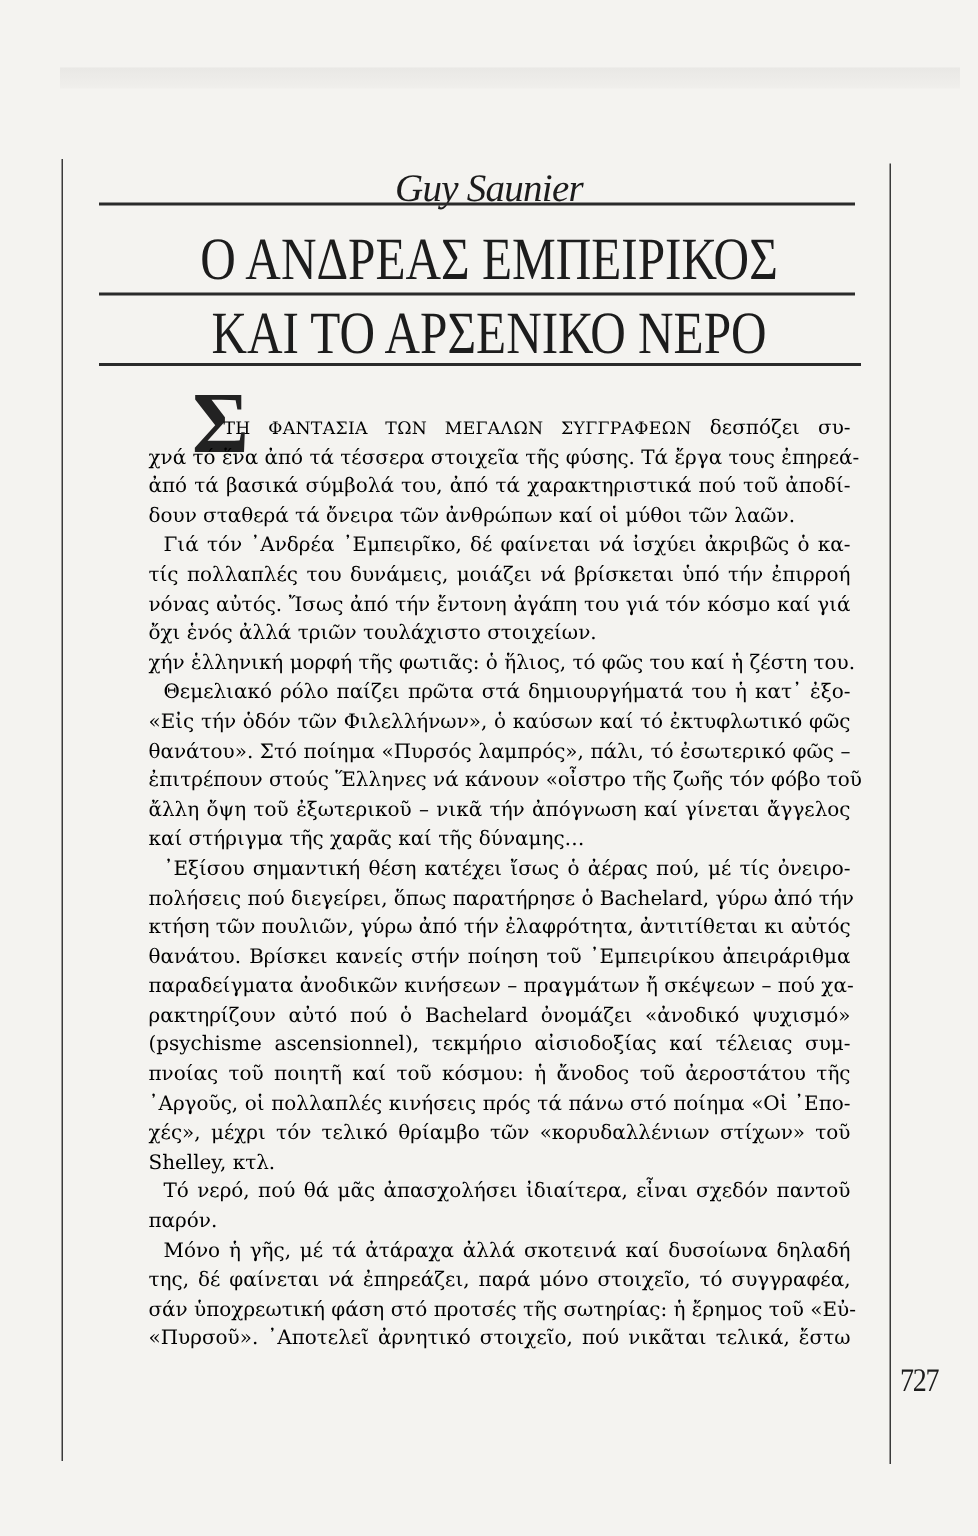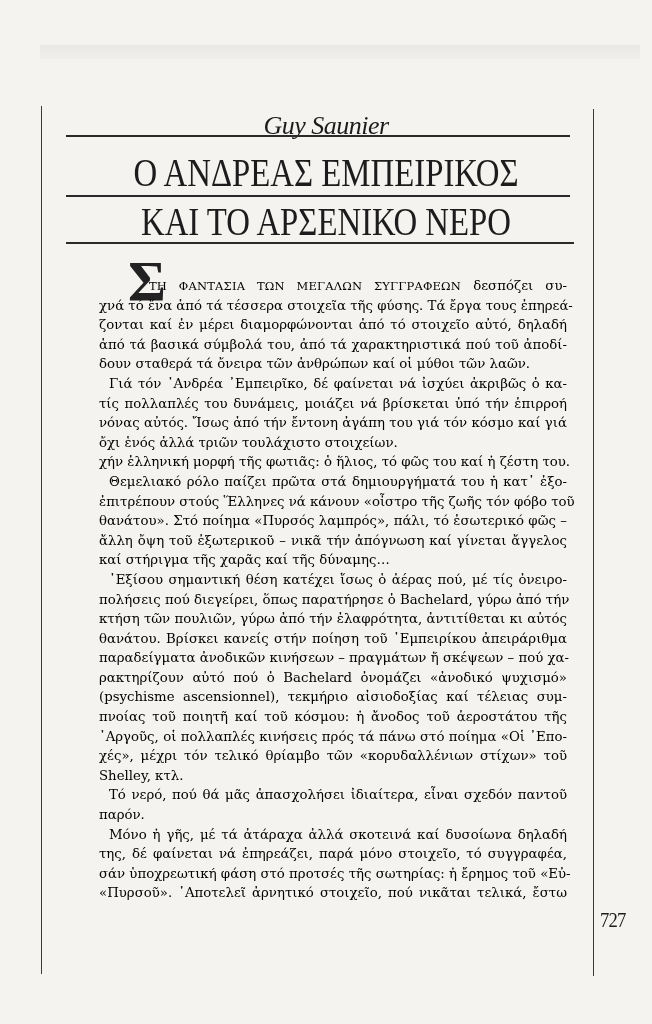--- a/index.html
+++ b/index.html
@@ -68,31 +68,31 @@
   <div class="title t1">Ο ΑΝΔΡΕΑΣ ΕΜΠΕΙΡΙΚΟΣ</div>
   <div class="rule r2"></div>
   <div class="title t2">ΚΑΙ ΤΟ ΑΡΣΕΝΙΚΟ ΝΕΡΟ</div>
   <div class="rule r3"></div>
 
   <div class="dropcap">Σ</div>
 
   <div class="body-text">
     <span class="line first"><span class="caps">ΤΗ ΦΑΝΤΑΣΙΑ ΤΩΝ ΜΕΓΑΛΩΝ ΣΥΓΓΡΑΦΕΩΝ</span><span> δεσπόζει συ-</span></span>
     <span class="line">χνά τό ἕνα ἀπό τά τέσσερα στοιχεῖα τῆς φύσης. Τά ἔργα τους ἐπηρεά-</span>
-    <span class="line">ζονται καί ἐν μέρει διαμορφώνονται ἀπό τό στοιχεῖο αὐτό, δηλαδή</span>
     <span class="line">ἀπό τά βασικά σύμβολά του, ἀπό τά χαρακτηριστικά πού τοῦ ἀποδί-</span>
     <span class="line last">δουν σταθερά τά ὄνειρα τῶν ἀνθρώπων καί οἱ μύθοι τῶν λαῶν.</span>
     <span class="line indent">Γιά τόν ᾿Ανδρέα ᾿Εμπειρῖκο, δέ φαίνεται νά ἰσχύει ἀκριβῶς ὁ κα-</span>
     <span class="line">τίς πολλαπλές του δυνάμεις, μοιάζει νά βρίσκεται ὑπό τήν ἐπιρροή</span>
     <span class="line">νόνας αὐτός. Ἴσως ἀπό τήν ἔντονη ἀγάπη του γιά τόν κόσμο καί γιά</span>
     <span class="line last">ὄχι ἑνός ἀλλά τριῶν τουλάχιστο στοιχείων.</span>
     <span class="line">χήν ἑλληνική μορφή τῆς φωτιᾶς: ὁ ἥλιος, τό φῶς του καί ἡ ζέστη του.</span>
     <span class="line indent">Θεμελιακό ρόλο παίζει πρῶτα στά δημιουργήματά του ἡ κατ᾿ ἐξο-</span>
+    <span class="line">«Εἰς τήν ὁδόν τῶν Φιλελλήνων», ὁ καύσων καί τό ἐκτυφλωτικό φῶς</span>
+    <span class="line">θανάτου». Στό ποίημα «Πυρσός λαμπρός», πάλι, τό ἐσωτερικό φῶς –</span>
     <span class="line">ἐπιτρέπουν στούς Ἕλληνες νά κάνουν «οἶστρο τῆς ζωῆς τόν φόβο τοῦ</span>
-    <span class="line">θανάτου». Στό ποίημα «Πυρσός λαμπρός», πάλι, τό ἐσωτερικό φῶς –</span>
     <span class="line">ἄλλη ὄψη τοῦ ἐξωτερικοῦ – νικᾶ τήν ἀπόγνωση καί γίνεται ἄγγελος</span>
     <span class="line last">καί στήριγμα τῆς χαρᾶς καί τῆς δύναμης…</span>
     <span class="line indent">᾿Εξίσου σημαντική θέση κατέχει ἴσως ὁ ἀέρας πού, μέ τίς ὀνειρο-</span>
     <span class="line">πολήσεις πού διεγείρει, ὅπως παρατήρησε ὁ Bachelard, γύρω ἀπό τήν</span>
     <span class="line">κτήση τῶν πουλιῶν, γύρω ἀπό τήν ἐλαφρότητα, ἀντιτίθεται κι αὐτός</span>
     <span class="line">θανάτου. Βρίσκει κανείς στήν ποίηση τοῦ ᾿Εμπειρίκου ἀπειράριθμα</span>
     <span class="line">παραδείγματα ἀνοδικῶν κινήσεων – πραγμάτων ἤ σκέψεων – πού χα-</span>
     <span class="line">ρακτηρίζουν αὐτό πού ὁ Bachelard ὀνομάζει «ἀνοδικό ψυχισμό»</span>
     <span class="line">(psychisme ascensionnel), τεκμήριο αἰσιοδοξίας καί τέλειας συμ-</span>
     <span class="line">πνοίας τοῦ ποιητῆ καί τοῦ κόσμου: ἡ ἄνοδος τοῦ ἀεροστάτου τῆς</span>

